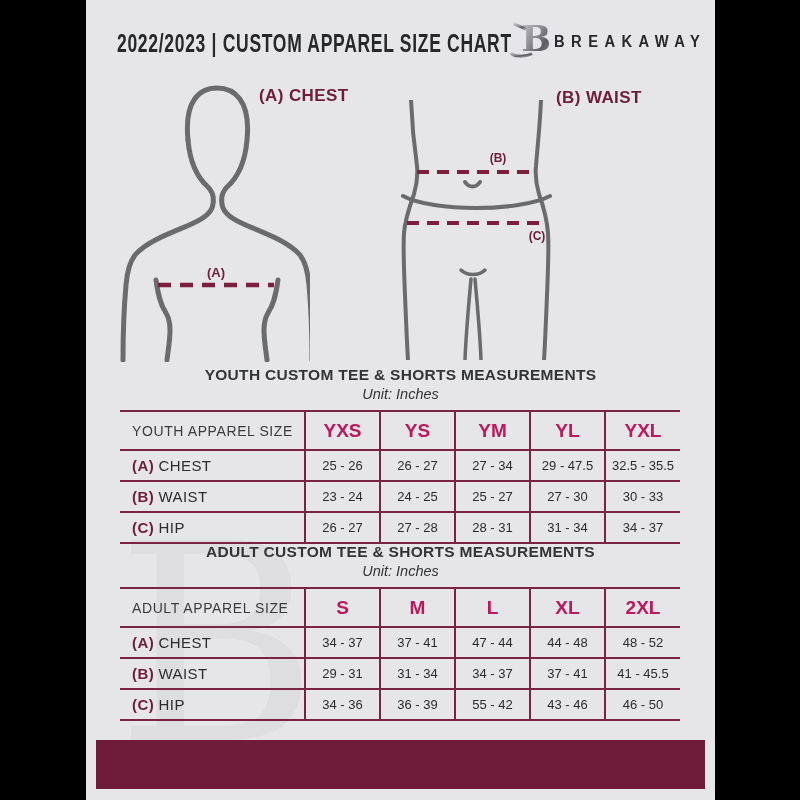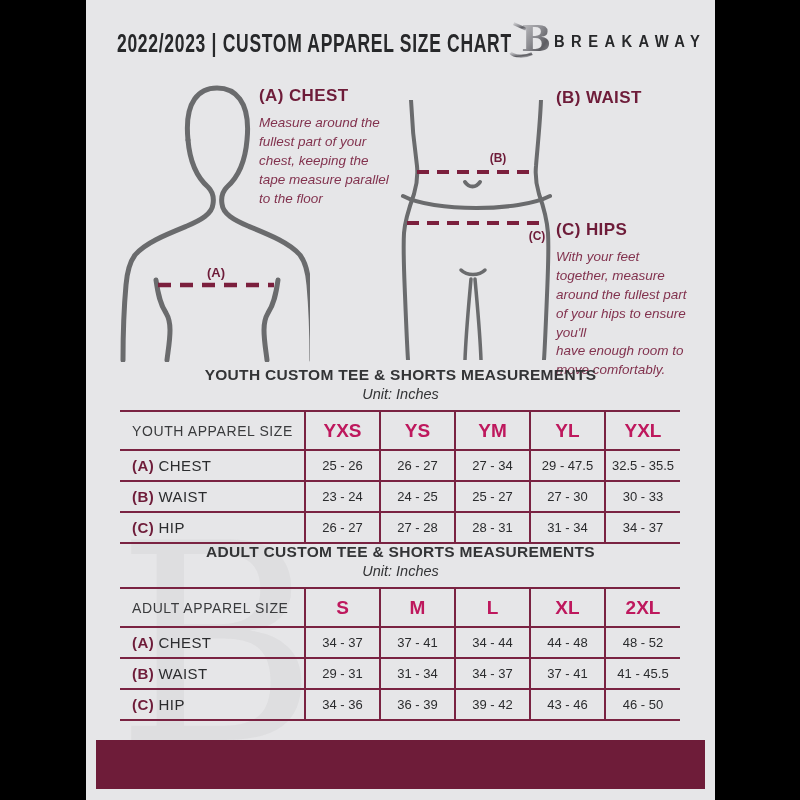--- a/index.html
+++ b/index.html
@@ -231,38 +231,23 @@
       <path d="M80,179 C82,202 85,232 86,260" stroke-width="3.5"></path>
     </g>
     <line x1="22" y1="72" x2="142" y2="72" stroke="#7B1F3D" stroke-width="4" stroke-dasharray="12 8"></line>
     <text class="fig-label" x="103" y="62" font-size="12" text-anchor="middle">(B)</text>
     <line x1="12" y1="123" x2="149" y2="123" stroke="#7B1F3D" stroke-width="4" stroke-dasharray="12 8"></line>
     <text class="fig-label" x="142" y="140" font-size="12" text-anchor="middle">(C)</text>
   </svg>
 
   <div class="mblock mblock-chest">
     <h3>(A) CHEST</h3>
-    <p>Measure around the
-fullest part of your
-chest, keeping the
-tape measure parallel
-to the floor</p>
   </div>
   <div class="mblock mblock-waist">
     <h3>(B) WAIST</h3>
-  </div>
-  <div class="mblock mblock-hips">
-    <h3>(C) HIPS</h3>
-    <p>With your feet
-together, measure
-around the fullest part
-of your hips to ensure
-you'll
-have enough room to
-move comfortably.</p>
   </div>
 
   <div class="tsection tsection-youth">
     <div class="ttitle">YOUTH CUSTOM TEE &amp; SHORTS MEASUREMENTS</div>
     <div class="tunit">Unit: Inches</div>
     <table class="size-table">
         <thead>
           <tr>
             <th class="label-col">YOUTH APPAREL SIZE</th>
             <th class="size-col">YXS</th>
@@ -313,37 +298,37 @@
             <th class="size-col">L</th>
             <th class="size-col">XL</th>
             <th class="size-col">2XL</th>
           </tr>
         </thead>
         <tbody>
           <tr>
             <td class="label-col"><span class="mprefix">(A)</span> CHEST</td>
             <td class="size-col">34 - 37</td>
             <td class="size-col">37 - 41</td>
-            <td class="size-col">34 - 44</td>
+            <td class="size-col">47 - 44</td>
             <td class="size-col">44 - 48</td>
             <td class="size-col">48 - 52</td>
           </tr>
           <tr>
             <td class="label-col"><span class="mprefix">(B)</span> WAIST</td>
             <td class="size-col">29 - 31</td>
             <td class="size-col">31 - 34</td>
             <td class="size-col">34 - 37</td>
             <td class="size-col">37 - 41</td>
             <td class="size-col">41 - 45.5</td>
           </tr>
           <tr>
             <td class="label-col"><span class="mprefix">(C)</span> HIP</td>
             <td class="size-col">34 - 36</td>
             <td class="size-col">36 - 39</td>
-            <td class="size-col">39 - 42</td>
+            <td class="size-col">55 - 42</td>
             <td class="size-col">43 - 46</td>
             <td class="size-col">46 - 50</td>
           </tr>
         </tbody>
       </table>
   </div>
 
   <div class="footer-bar"></div>
 
 </div>

